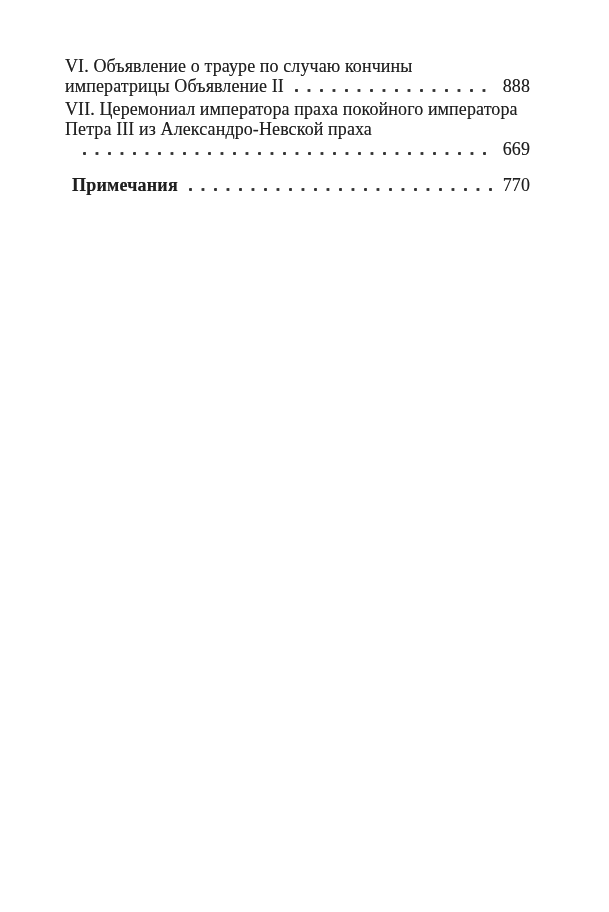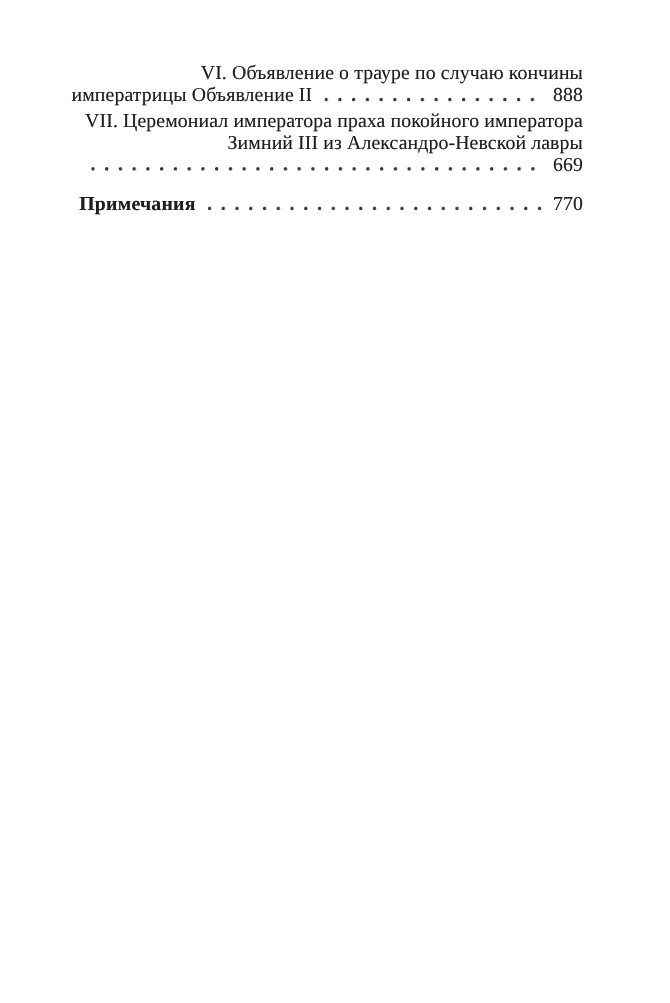--- a/index.html
+++ b/index.html
@@ -22,21 +22,20 @@
   }
   .toc {
     position: absolute;
     left: 48px;
     top: 56px;
     width: 482px;
     font-size: 18px;
     line-height: 20px;
     letter-spacing: 0.1px;
     text-shadow: 0 0 0.5px rgba(40,40,40,0.55);
-    text-align: right;
   }
   .entry {
     margin-left: 17px;
   }
   .entry.second {
     margin-top: 3px;
   }
   .row {
     display: flex;
     align-items: baseline;
@@ -76,21 +75,21 @@
       <div class="line">VI. Объявление о трауре по случаю кончины</div>
       <div class="row">
         <span>императрицы Объявление II</span>
         <span class="leader"></span>
         <span class="pagenum">888</span>
       </div>
     </div>
 
     <div class="entry second">
       <div class="line">VII. Церемониал императора праха покойного императора</div>
-      <div class="line">Зимний III из Александро-Невской лавры</div>
+      <div class="line">Петра III из Александро-Невской праха</div>
       <div class="row">
         <span class="leader wide-gap"></span>
         <span class="pagenum">669</span>
       </div>
     </div>
 
     <div class="row notes-row">
       <span class="notes-label">Примечания</span>
       <span class="leader"></span>
       <span class="pagenum">770</span>

